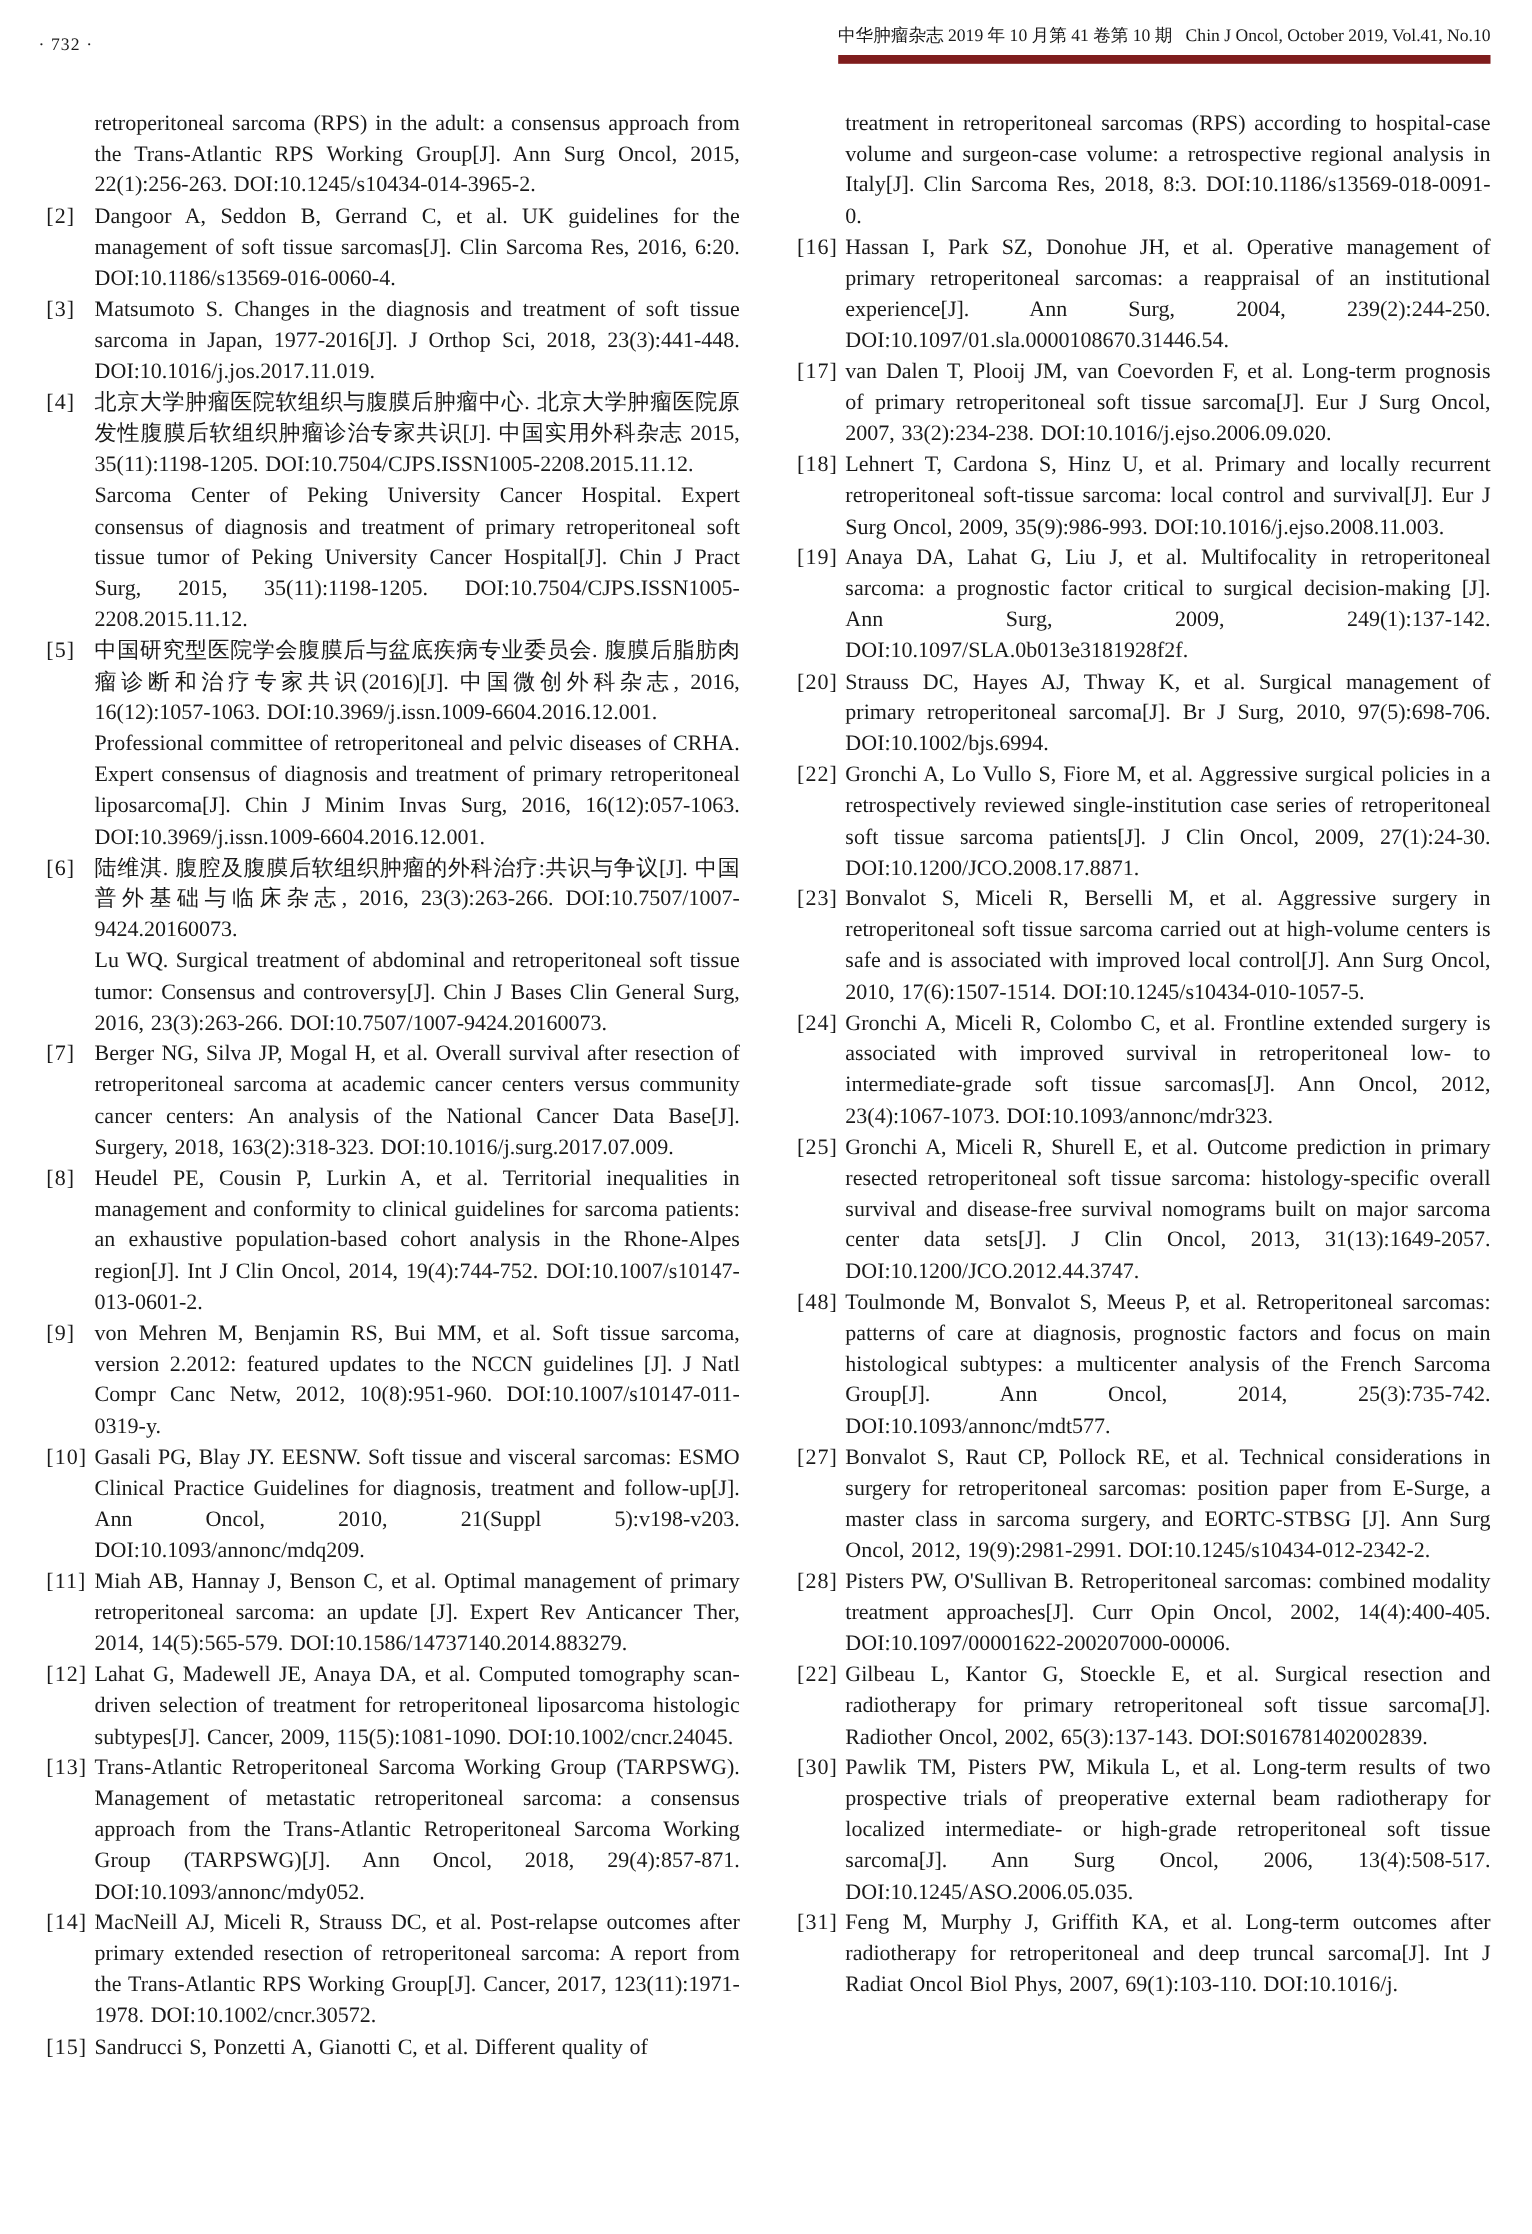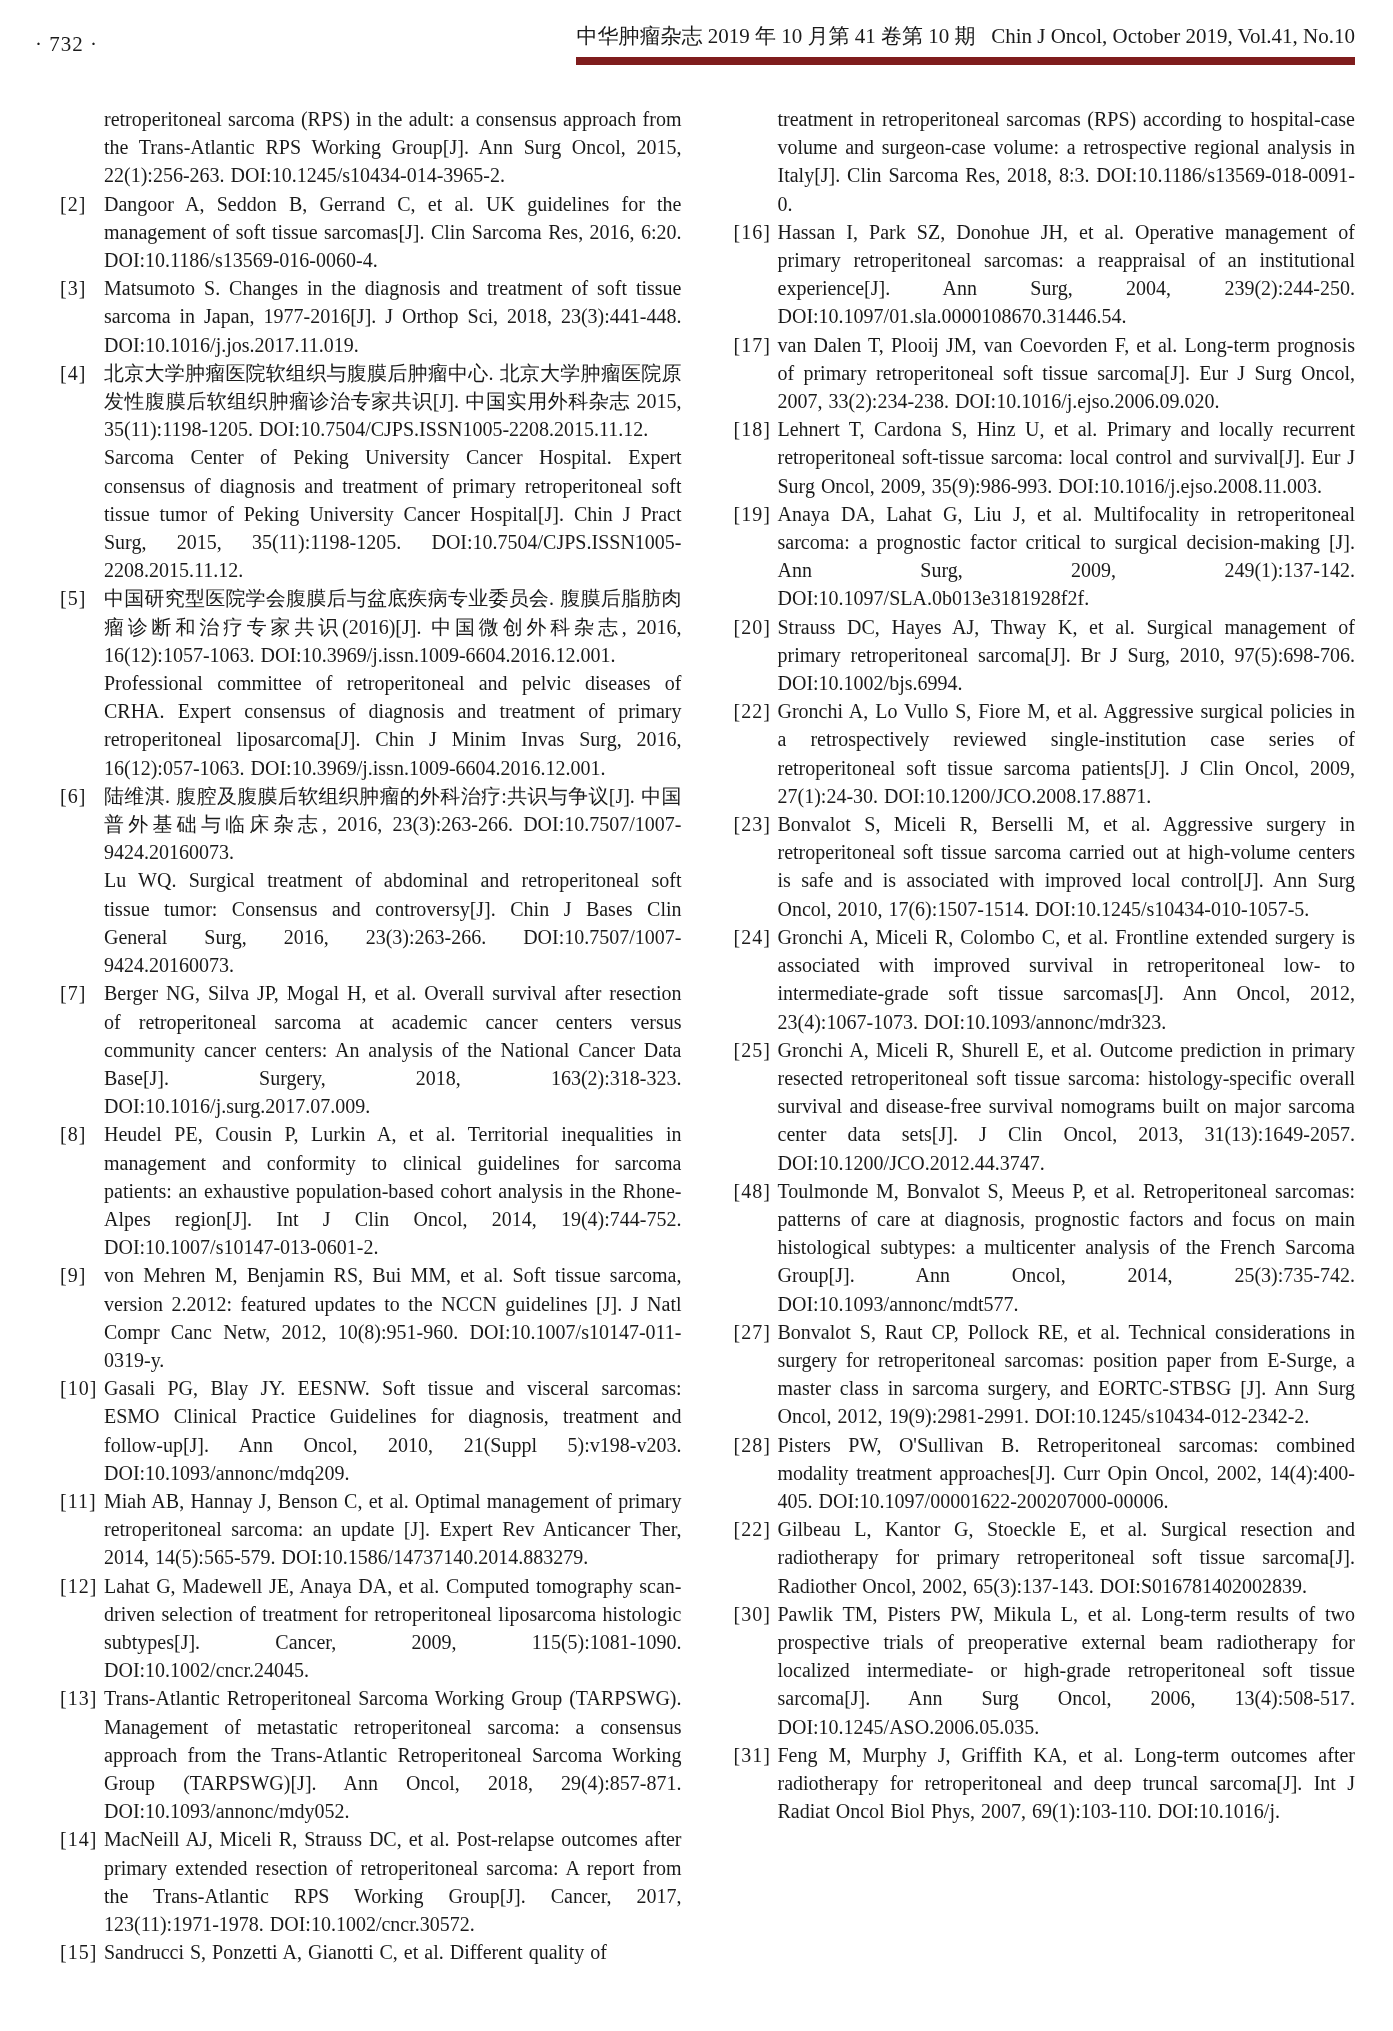--- a/index.html
+++ b/index.html
@@ -19,38 +19,38 @@
     height: 2031px;
     background: #fff;
     box-sizing: border-box;
   }
   
   .page-header {
     display: flex;
     justify-content: space-between;
     align-items: flex-end;
     padding: 22px 38px 0 35px;
-    font-size: 21px;
+    font-size: 16px;
   }
   .page-num {
     white-space: pre;
     letter-spacing: 1px;
     padding-bottom: 8px;
   }
   .journal-line {
     white-space: pre;
     border-bottom: 8px solid #7f1d1d;
     padding-bottom: 7px;
   }
   
   .columns {
     display: grid;
     grid-template-columns: 1fr 1fr;
     column-gap: 52px;
-    padding: 0 38px 0 60px;
+    padding: 0 38px 0 42px;
     margin-top: 40px;
   }
   .col {
     font-size: 20px;
     line-height: 28.2px;
     word-spacing: 1px;
   }
   .ref {
     position: relative;
     padding-left: 44px;

